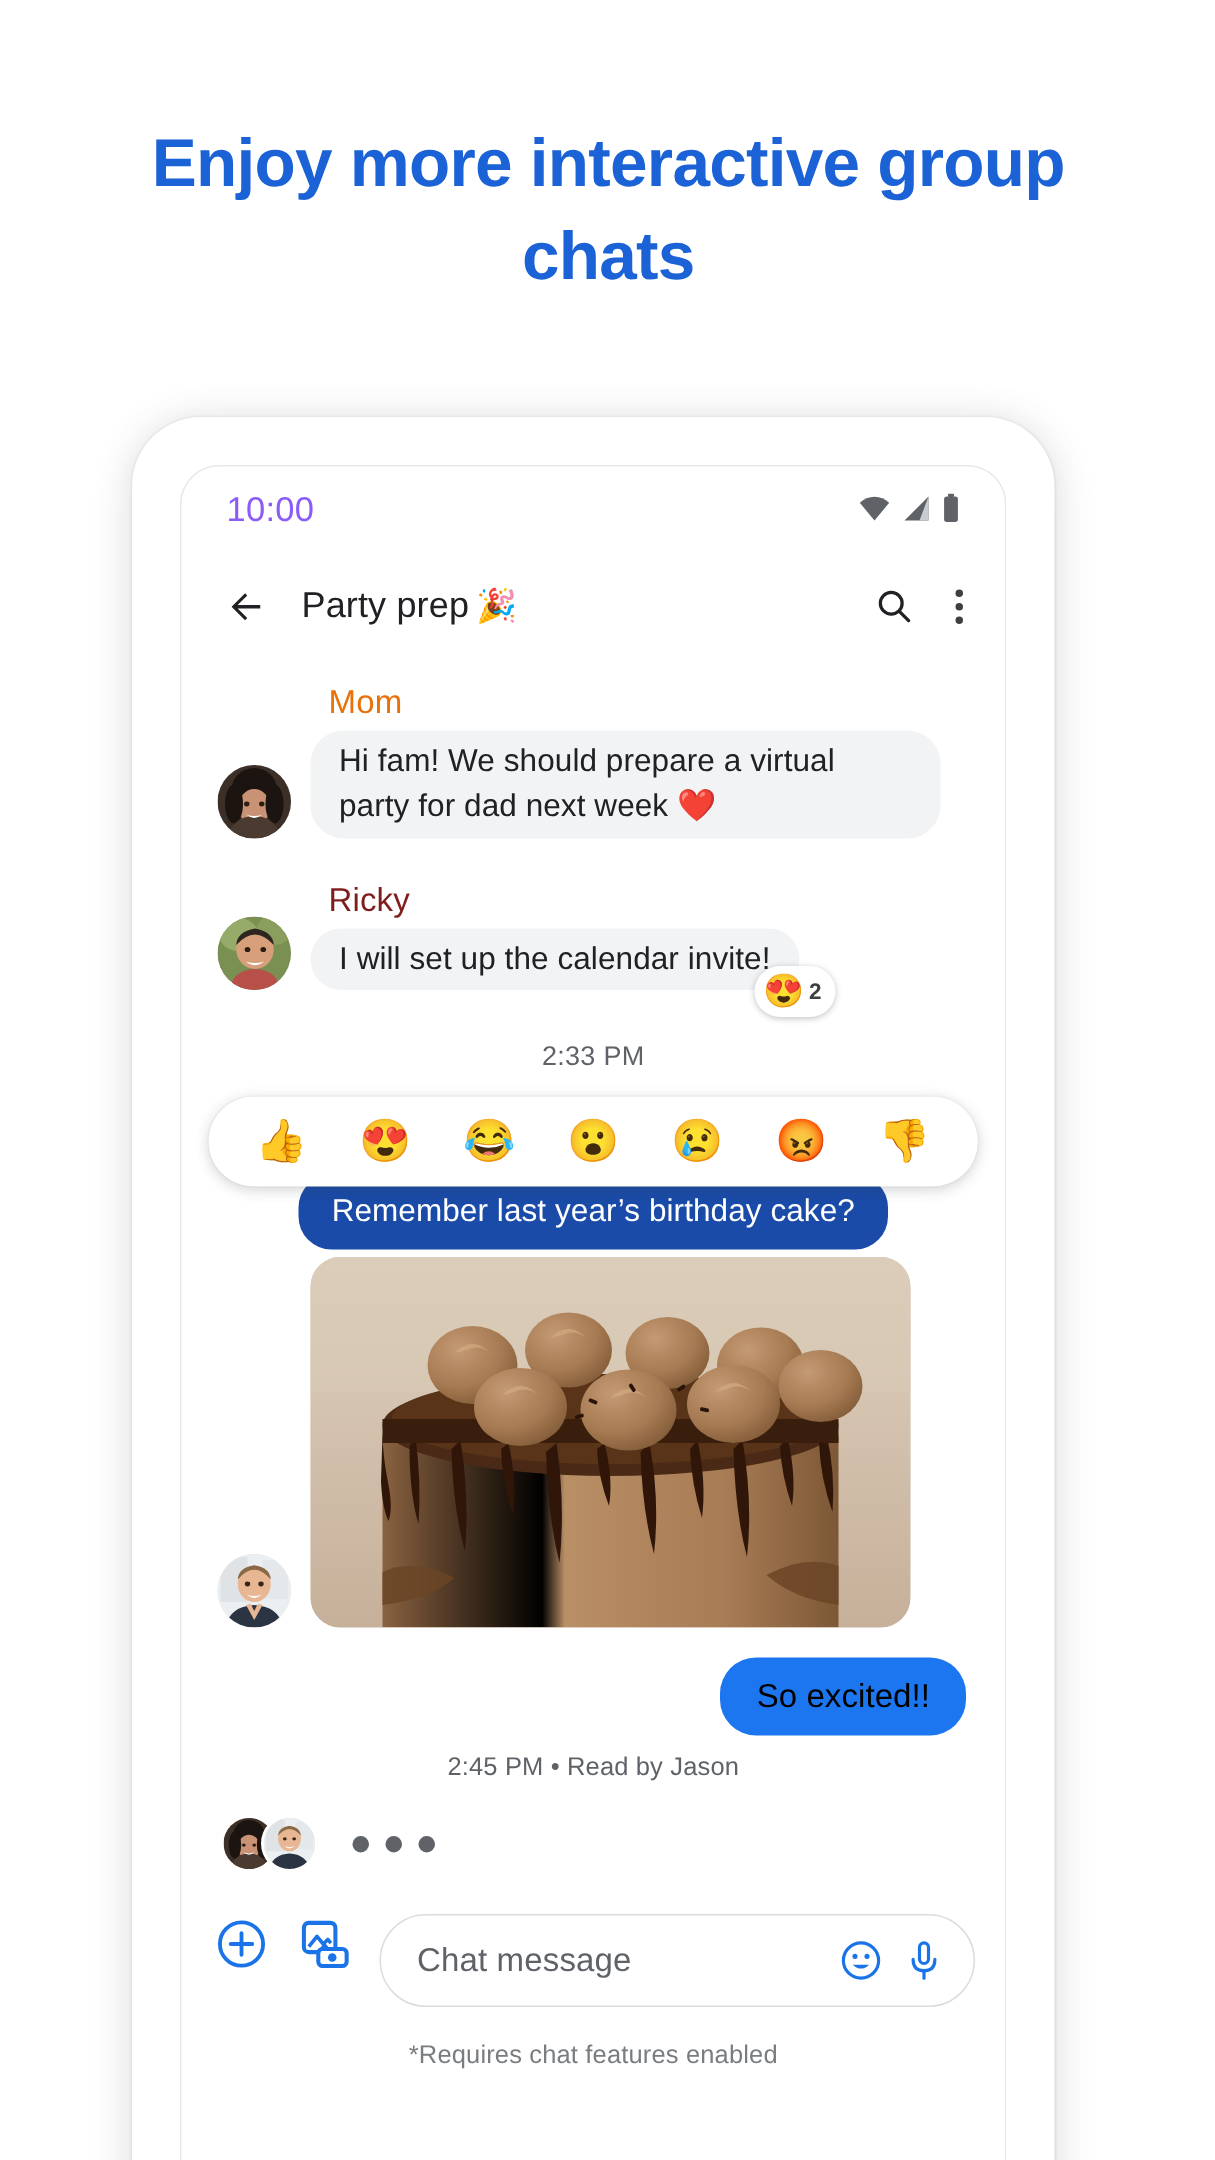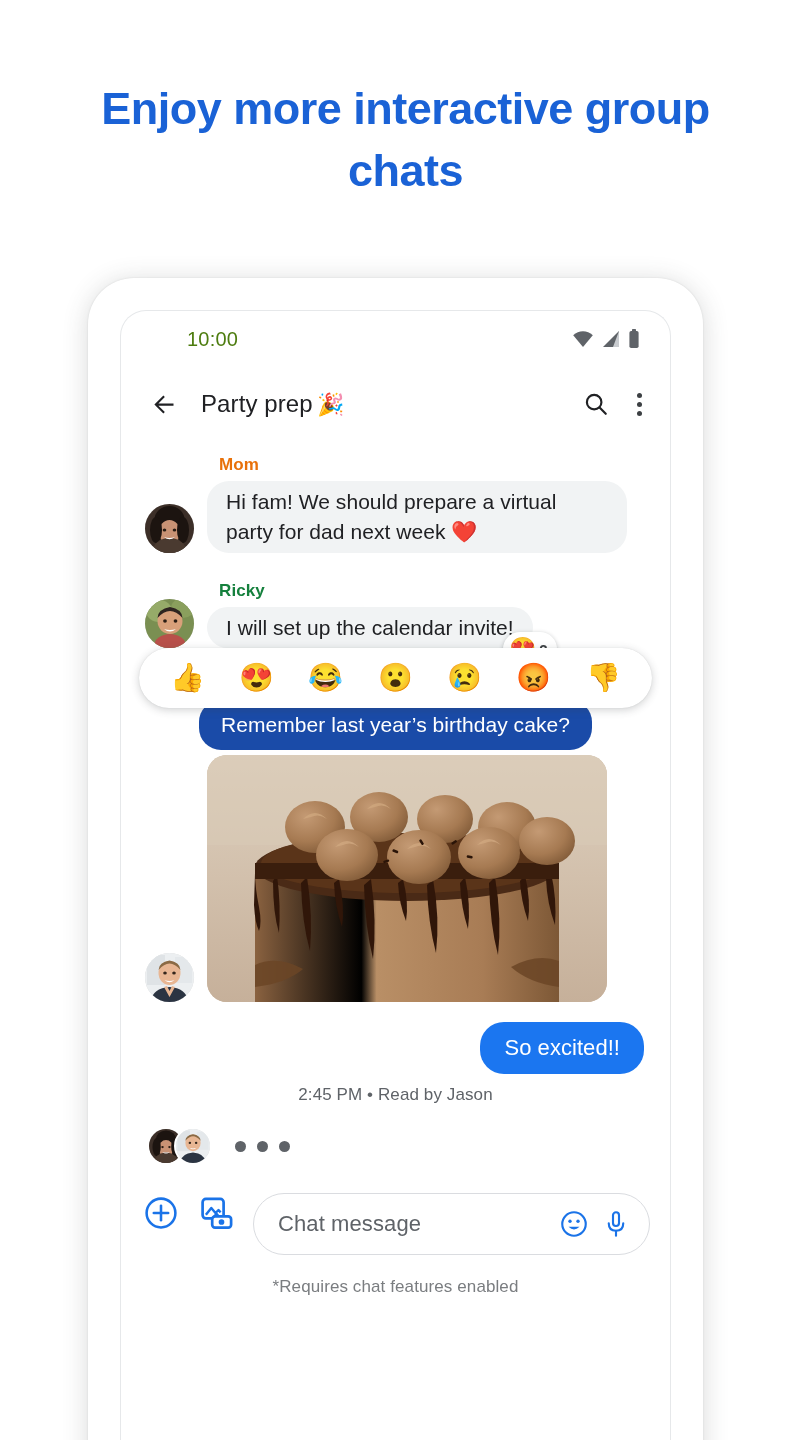--- a/index.html
+++ b/index.html
@@ -44,21 +44,21 @@
     overflow:hidden;
   }
 
   
   .status-bar {
     height:56px;
     display:flex; align-items:center;
     justify-content:space-between;
     padding:0 30px 0 30px;
   }
-  .status-time { font-size:20px; color:#4d7c0f; letter-spacing:0.2px;margin-left:36px; }
+  .status-time { font-size:23px; color:#8b5cf6; letter-spacing:0.2px; }
   .status-icons { display:flex; align-items:center; gap:7px; }
 
   
   .app-bar {
     height:74px;
     display:flex; align-items:center;
     padding:0 28px 0 26px;
     gap:0;
   }
   .back-btn { width:34px; height:34px; display:flex; align-items:center; justify-content:center; }
@@ -80,21 +80,21 @@
   .avatar {
     width:49px; height:49px; border-radius:50%;
     flex:0 0 49px; overflow:hidden;
     background:#d8d8d8;
     position:relative;
   }
   .avatar svg { display:block; width:100%; height:100%; }
 
   .msg-col { margin-left:13px; position:relative; }
   .sender-name {
-    font-size:17px; font-weight:bold;
+    font-size:22px; font-weight:normal;
     margin-bottom:6px; padding-left:12px;
     letter-spacing:0.1px;
   }
   .bubble-in {
     background:#f1f3f4;
     border-radius:22px;
     padding:6px 19px;
     font-size:21px;
     color:#202124;
     line-height:1.42;
@@ -155,21 +155,21 @@
     width:400px; height:247px;
     border-radius:20px;
     overflow:hidden;
     background:#cdbba6;
   }
   .cake-img svg { display:block; width:100%; height:100%; }
 
   .out-row { display:flex; justify-content:flex-end; padding:0 26px; margin-top:20px; }
   .bubble-out-blue {
     background:#1b76f0;
-    color:#ffffff;
+    color:#000000;
     border-radius:24px;
     padding:13px 24px;
     font-size:22px;
     letter-spacing:0.05px;
   }
   .read-receipt {
     text-align:center;
     padding:0 28px;
     margin-top:11px;
     font-size:17px;
@@ -291,29 +291,30 @@
             <ellipse cx="38" cy="9" rx="12" ry="10" fill="#8a9f5d"></ellipse>
             <ellipse cx="25" cy="22" rx="12.5" ry="13" fill="#d8a07a"></ellipse>
             <path d="M12.5 19 Q25 5 37.5 19 Q37 10 25 8 Q13 10 12.5 19 Z" fill="#2e2420"></path>
             <ellipse cx="20" cy="22" rx="1.9" ry="1.7" fill="#2a1d14"></ellipse>
             <ellipse cx="30.5" cy="22" rx="1.9" ry="1.7" fill="#2a1d14"></ellipse>
             <path d="M19 30 Q25 35 31 30 Q25 32 19 30 Z" fill="#fff"></path>
             <ellipse cx="25" cy="47" rx="16" ry="12" fill="#b8504a"></ellipse>
           </svg>
         </div>
         <div class="msg-col">
-          <div class="sender-name" style="color:#15803d">Ricky</div>
+          <div class="sender-name" style="color:#7f1d1d">Ricky</div>
           <div class="bubble-in">I will set up the calendar invite!</div>
           <div class="reaction-badge">
             <span class="r-emoji">😍</span>
             <span class="r-count">2</span>
           </div>
         </div>
       </div>
 
+      <div class="time-divider">2:33 PM</div>
 
       <div class="emoji-picker">
         <span>👍</span>
         <span>😍</span>
         <span>😂</span>
         <span>😮</span>
         <span>😢</span>
         <span>😡</span>
         <span>👎</span>
       </div>

